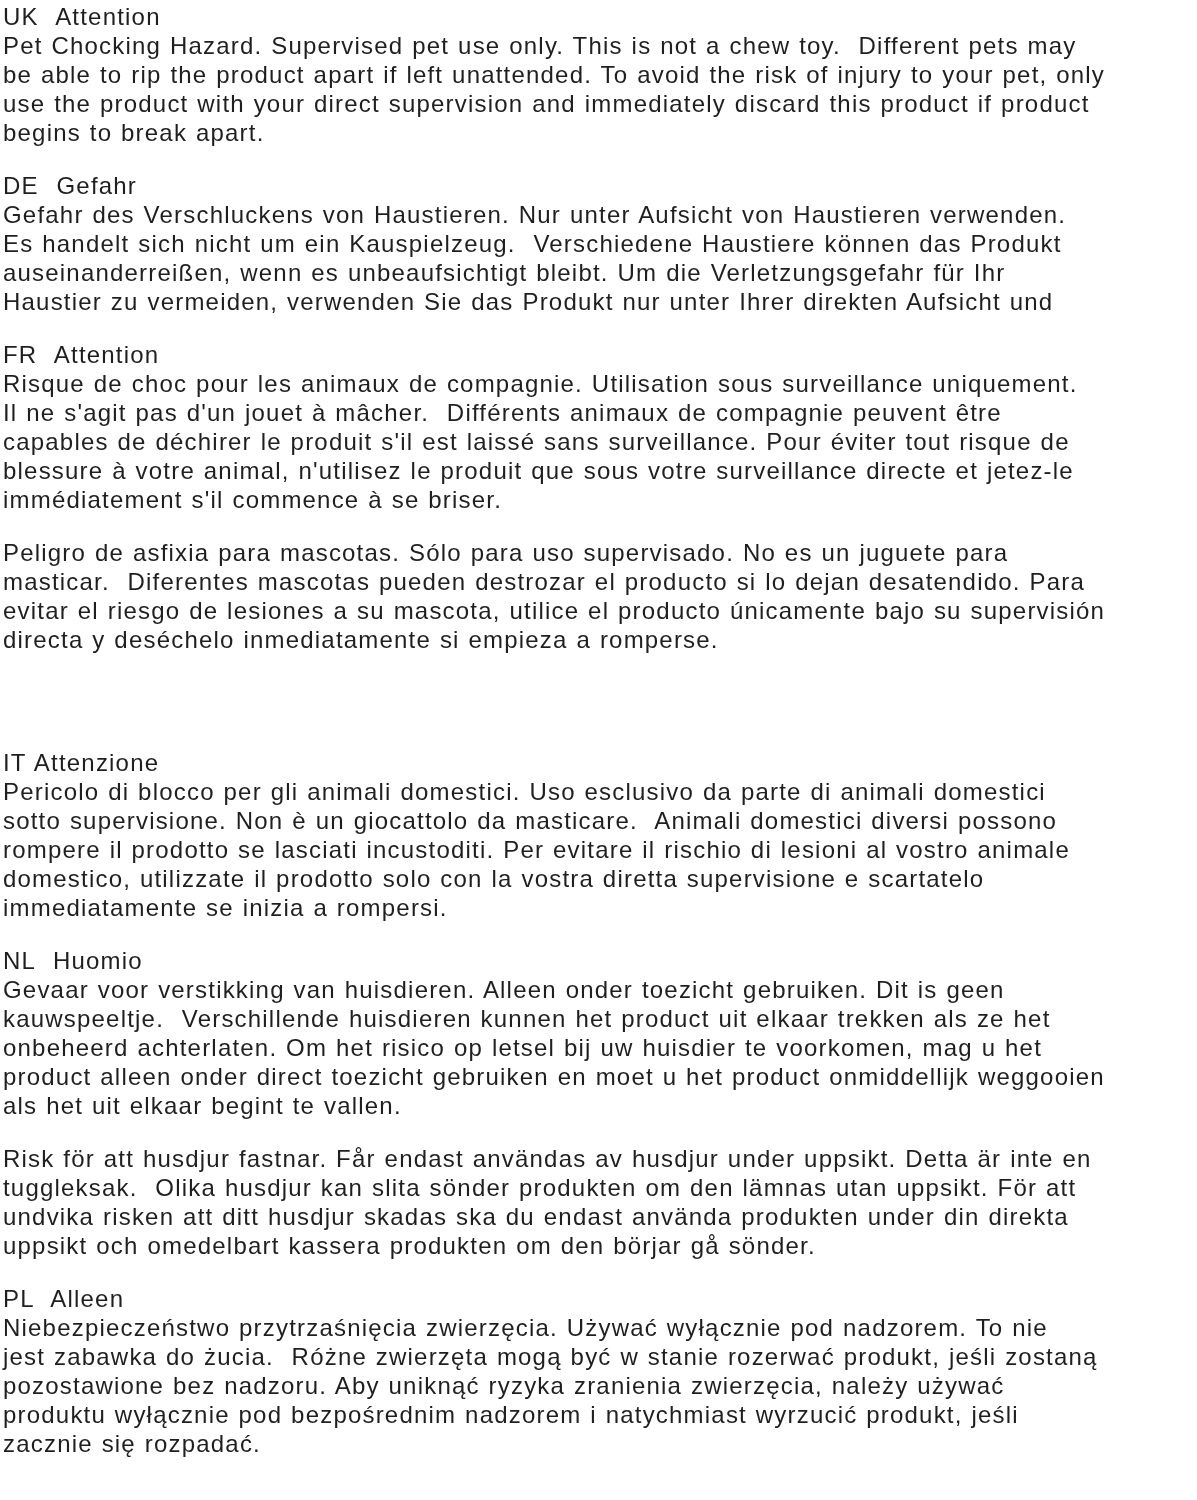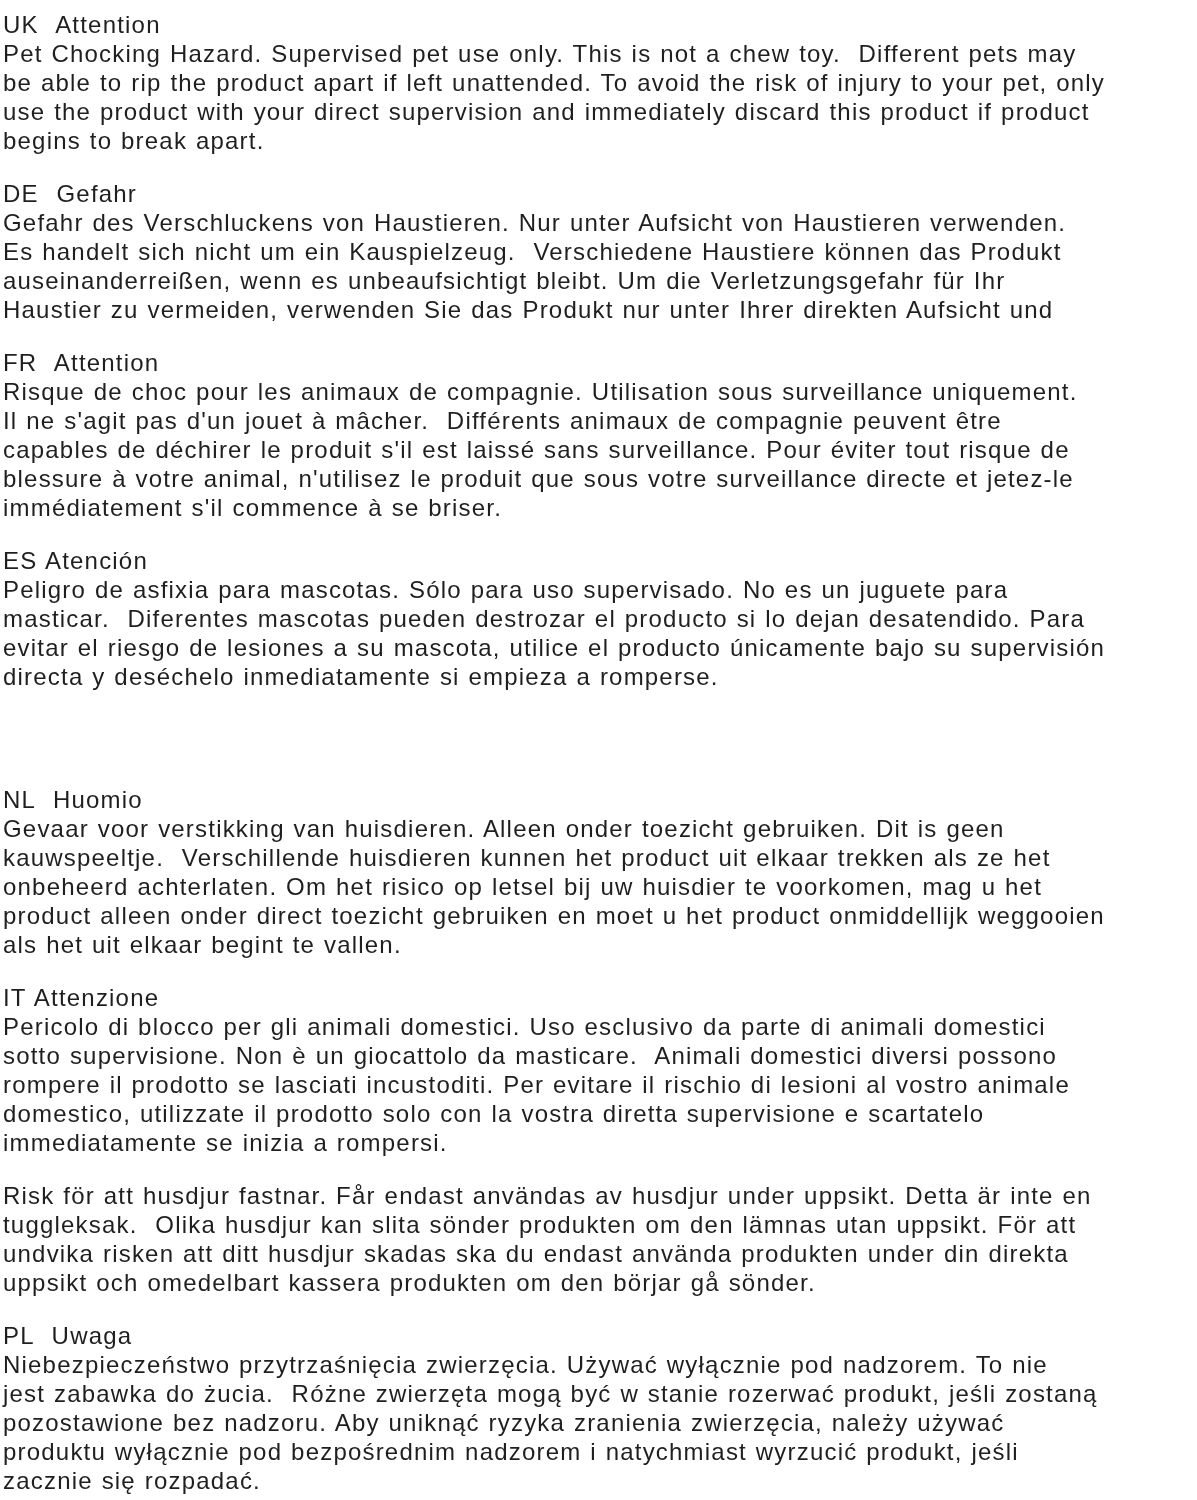--- a/index.html
+++ b/index.html
@@ -7,21 +7,21 @@
     padding: 0;
     background: #ffffff;
     width: 1197px;
     height: 1500px;
     overflow: hidden;
   }
   .page {
     box-sizing: border-box;
     width: 1197px;
     height: 1500px;
-    padding: 10px 0 0 3px;
+    padding: 2px 0 0 3px;
     font-family: "Liberation Sans", "DejaVu Sans", sans-serif;
     font-size: 24px;
     line-height: 29px;
     letter-spacing: 1.2px;
     word-spacing: 1px;
     color: #1f1f1f;
   }
   .warning-section {
     margin: 0 0 24px 0;
   }
@@ -64,54 +64,53 @@
   <section class="warning-section tight">
     <h2 class="warning-heading">FR  Attention</h2>
     <p class="warning-body">Risque de choc pour les animaux de compagnie. Utilisation sous surveillance uniquement.
 Il ne s'agit pas d'un jouet à mâcher.  Différents animaux de compagnie peuvent être
 capables de déchirer le produit s'il est laissé sans surveillance. Pour éviter tout risque de
 blessure à votre animal, n'utilisez le produit que sous votre surveillance directe et jetez-le
 immédiatement s'il commence à se briser.</p>
   </section>
 
   <section class="warning-section wide">
-    <h2 class="warning-heading">ES Atención</h2>
     <p class="warning-body">Peligro de asfixia para mascotas. Sólo para uso supervisado. No es un juguete para
 masticar.  Diferentes mascotas pueden destrozar el producto si lo dejan desatendido. Para
 evitar el riesgo de lesiones a su mascota, utilice el producto únicamente bajo su supervisión
 directa y deséchelo inmediatamente si empieza a romperse.</p>
+  </section>
+
+  <section class="warning-section">
+    <h2 class="warning-heading">IT Attenzione</h2>
+    <p class="warning-body">Pericolo di blocco per gli animali domestici. Uso esclusivo da parte di animali domestici
+sotto supervisione. Non è un giocattolo da masticare.  Animali domestici diversi possono
+rompere il prodotto se lasciati incustoditi. Per evitare il rischio di lesioni al vostro animale
+domestico, utilizzate il prodotto solo con la vostra diretta supervisione e scartatelo
+immediatamente se inizia a rompersi.</p>
   </section>
 
   <section class="warning-section">
     <h2 class="warning-heading">NL  Huomio</h2>
     <p class="warning-body">Gevaar voor verstikking van huisdieren. Alleen onder toezicht gebruiken. Dit is geen
 kauwspeeltje.  Verschillende huisdieren kunnen het product uit elkaar trekken als ze het
 onbeheerd achterlaten. Om het risico op letsel bij uw huisdier te voorkomen, mag u het
 product alleen onder direct toezicht gebruiken en moet u het product onmiddellijk weggooien
 als het uit elkaar begint te vallen.</p>
   </section>
 
   <section class="warning-section">
-    <h2 class="warning-heading">IT Attenzione</h2>
-    <p class="warning-body">Pericolo di blocco per gli animali domestici. Uso esclusivo da parte di animali domestici
-sotto supervisione. Non è un giocattolo da masticare.  Animali domestici diversi possono
-rompere il prodotto se lasciati incustoditi. Per evitare il rischio di lesioni al vostro animale
-domestico, utilizzate il prodotto solo con la vostra diretta supervisione e scartatelo
-immediatamente se inizia a rompersi.</p>
-  </section>
-
-  <section class="warning-section">
     <p class="warning-body">Risk för att husdjur fastnar. Får endast användas av husdjur under uppsikt. Detta är inte en
 tuggleksak.  Olika husdjur kan slita sönder produkten om den lämnas utan uppsikt. För att
 undvika risken att ditt husdjur skadas ska du endast använda produkten under din direkta
 uppsikt och omedelbart kassera produkten om den börjar gå sönder.</p>
   </section>
 
   <section class="warning-section">
-    <h2 class="warning-heading">PL  Uwaga</h2>
+    <h2 class="warning-heading">PL  Alleen</h2>
     <p class="warning-body">Niebezpieczeństwo przytrzaśnięcia zwierzęcia. Używać wyłącznie pod nadzorem. To nie
 jest zabawka do żucia.  Różne zwierzęta mogą być w stanie rozerwać produkt, jeśli zostaną
 pozostawione bez nadzoru. Aby uniknąć ryzyka zranienia zwierzęcia, należy używać
 produktu wyłącznie pod bezpośrednim nadzorem i natychmiast wyrzucić produkt, jeśli
 zacznie się rozpadać.</p>
   </section>
 
 </div>
 
 </body></html>

